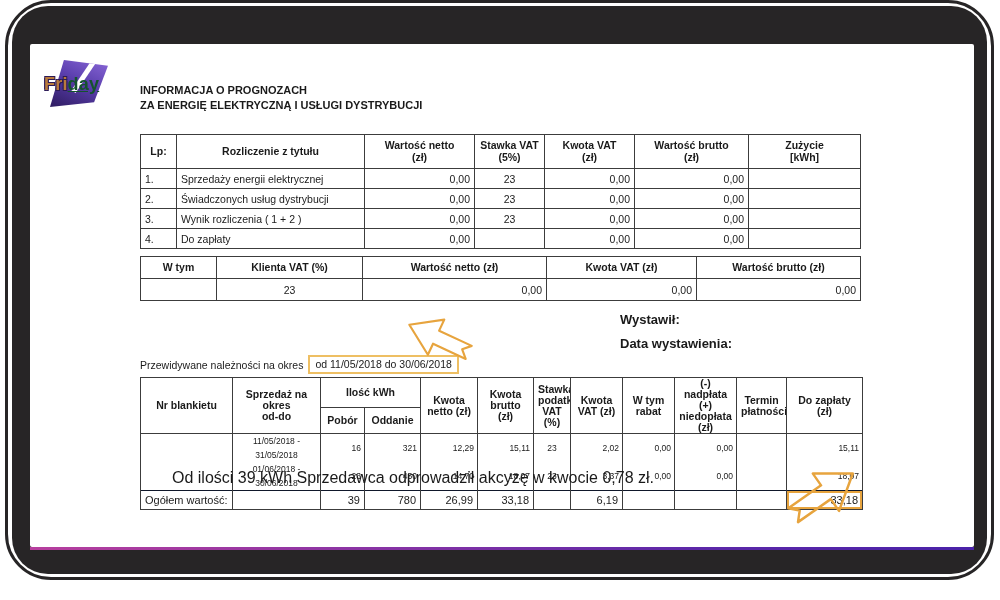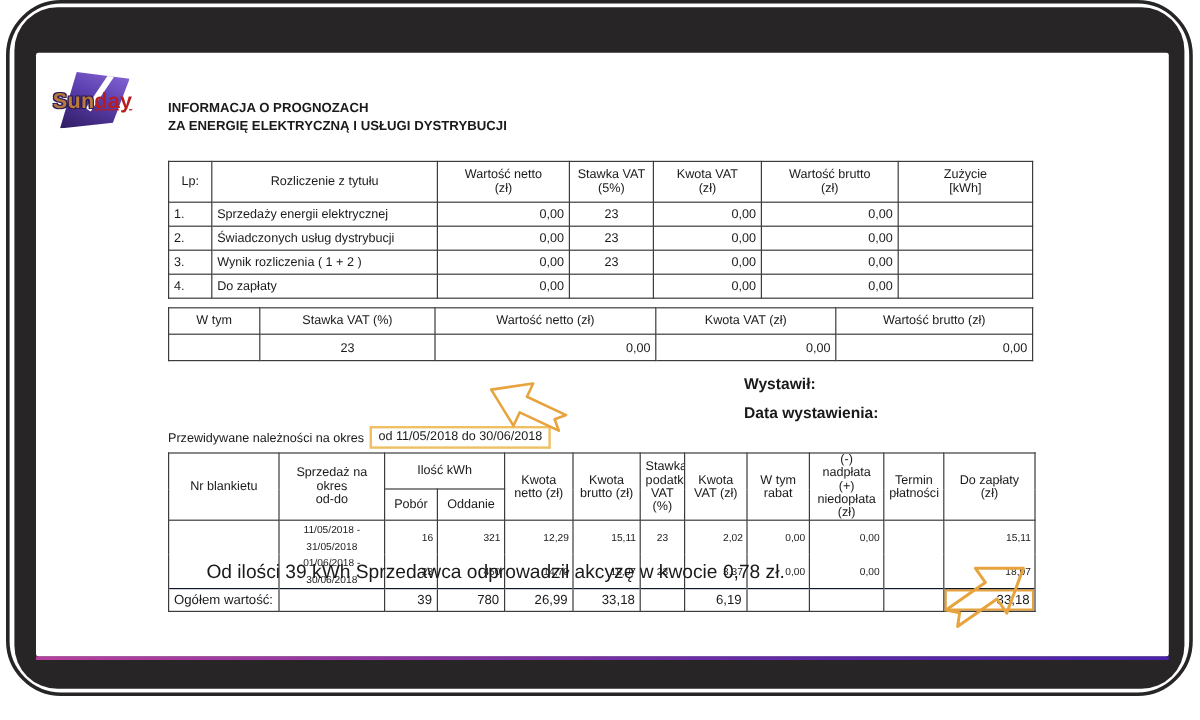--- a/index.html
+++ b/index.html
@@ -32,27 +32,27 @@
     clip-path:polygon(24% 0%, 100% 12%, 76% 90%, 0% 100%);
   }
   .logo-slash {
     position:absolute; left:56%; top:-8%; width:9%; height:82%;
     background:#ffffff; transform:rotate(34deg);
   }
   .logo-text {
     position:absolute; left:2px; top:14px; font-size:18px; font-weight:bold; letter-spacing:0.2px;
   }
   .logo-sun { color:#b97a3c; text-shadow:-1px -1px 0 #2c1a57, 1px -1px 0 #2c1a57, -1px 1px 0 #2c1a57, 1px 1px 0 #2c1a57; }
-  .logo-day { color:#b91c1c;text-decoration:underline; }
+  .logo-day { color:#14532d;text-decoration:underline; }
   
   .doc-title { position:absolute; left:110px; top:39px; font-size:11px; font-weight:bold; line-height:15px; }
   
   table { border-collapse:collapse; table-layout:fixed; font-size:10.5px; color:#1a1a1a; }
   th, td { border:1px solid #3c3c3c; padding:0 4px; overflow:hidden; }
-  th { font-weight:normal; text-align:center; white-space:pre-line; line-height:11.5px; }
+  th { font-weight:bold; text-align:center; white-space:pre-line; line-height:11.5px; }
   .num { text-align:right; }
   .ctr { text-align:center; }
   .lft { text-align:left; }
   .t1 { position:absolute; left:110px; top:90px; width:720px; }
   .t1 th { height:33px; }
   .t1 td { height:19px; }
   .t2 { position:absolute; left:110px; top:212px; width:720px; }
   .t2 th { height:21px; }
   .t2 td { height:21px; }
   
@@ -84,21 +84,21 @@
 
 <div class="frame-ring"></div>
 <div class="frame-bezel"></div>
 
 <div class="page">
 
   <div class="logo">
     <div class="logo-shape">
       <div class="logo-slash"></div>
     </div>
-    <div class="logo-text"><span class="logo-sun">Sun</span><span class="logo-day">day</span></div>
+    <div class="logo-text"><span class="logo-sun">Fri</span><span class="logo-day">day</span></div>
   </div>
 
   <div class="doc-title">
     <div>INFORMACJA O PROGNOZACH</div>
     <div>ZA ENERGIĘ ELEKTRYCZNĄ I USŁUGI DYSTRYBUCJI</div>
   </div>
 
   <table class="t1">
     <colgroup>
         <col style="width:36px">
@@ -169,21 +169,21 @@
     <colgroup>
         <col style="width:76px">
         <col style="width:146px">
         <col style="width:184px">
         <col style="width:150px">
         <col style="width:164px">
       </colgroup>
     <thead>
       <tr>
         <th>W tym</th>
-        <th>Stawka VAT (%)</th>
+        <th>Klienta VAT (%)</th>
         <th>Wartość netto (zł)</th>
         <th>Kwota VAT (zł)</th>
         <th>Wartość brutto (zł)</th>
       </tr>
     </thead>
     <tbody>
       <tr>
         <td class="ctr"></td>
         <td class="ctr">23</td>
         <td class="num">0,00</td>

